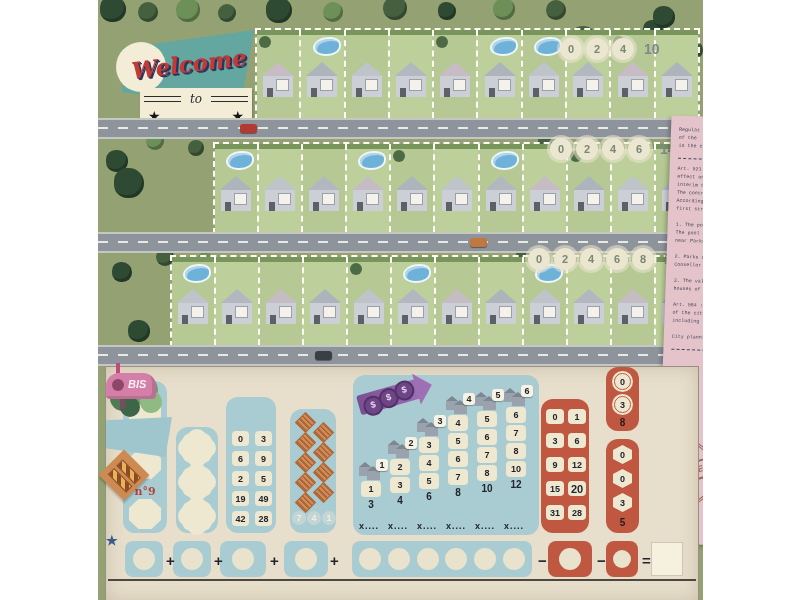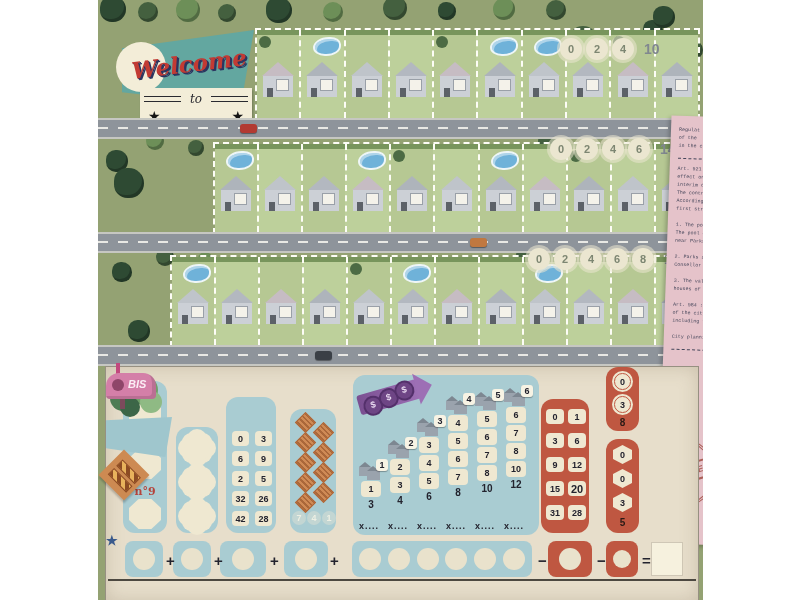--- a/index.html
+++ b/index.html
@@ -586,22 +586,22 @@
             <div class="flower" style="position: absolute; left: 8px; top: 42px;"></div>
             <div class="flower" style="position: absolute; left: 8px; top: 76px;"></div>
           </div>
           <div class="bluecol" style="left: 120px; top: 30px; width: 50px; height: 136px;">
             <div class="slot" style="position: absolute; left: 6px; top: 34px; width: 17px; height: 15px; font-size: 9px;">0</div>
             <div class="slot" style="position: absolute; left: 29px; top: 34px; width: 17px; height: 15px; font-size: 9px;">3</div>
             <div class="slot" style="position: absolute; left: 6px; top: 54px; width: 17px; height: 15px; font-size: 9px;">6</div>
             <div class="slot" style="position: absolute; left: 29px; top: 54px; width: 17px; height: 15px; font-size: 9px;">9</div>
             <div class="slot" style="position: absolute; left: 6px; top: 74px; width: 17px; height: 15px; font-size: 9px;">2</div>
             <div class="slot" style="position: absolute; left: 29px; top: 74px; width: 17px; height: 15px; font-size: 9px;">5</div>
-            <div class="slot" style="position: absolute; left: 6px; top: 94px; width: 17px; height: 15px; font-size: 9px;">32</div>
-            <div class="slot" style="position: absolute; left: 29px; top: 94px; width: 17px; height: 15px; font-size: 9px;">26</div>
+            <div class="slot" style="position: absolute; left: 6px; top: 94px; width: 17px; height: 15px; font-size: 9px;">19</div>
+            <div class="slot" style="position: absolute; left: 29px; top: 94px; width: 17px; height: 15px; font-size: 9px;">49</div>
             <div class="slot" style="position: absolute; left: 6px; top: 114px; width: 17px; height: 15px; font-size: 9px;">42</div>
             <div class="slot" style="position: absolute; left: 29px; top: 114px; width: 17px; height: 15px; font-size: 9px;">28</div>
           </div>
           <div style="left: 112px; top: 12px; width: 66px; height: 40px; background: rgb(159, 198, 205); clip-path: polygon(0px 8%, 100% 0px, 90% 100%, 0px 78%);">
             <div style="position: absolute; left: 8px; top: 6px; width: 16px; height: 9px; border-radius: 8px 8px 0px 0px; background: repeating-linear-gradient(90deg, rgb(238, 246, 247) 0px, rgb(238, 246, 247) 3px, rgb(79, 134, 184) 3px, rgb(79, 134, 184) 6px);"></div>
             <div style="position: absolute; left: 15px; top: 14px; width: 2px; height: 14px; background: rgb(217, 230, 232);"></div>
             <div style="position: absolute; left: 28px; top: 14px; width: 30px; height: 14px; border-radius: 50% 50% 45% 55%; background: rgb(79, 147, 191); box-shadow: rgba(255, 255, 255, 0.4) 2px 2px 0px inset;"></div>
           </div>
           <div style="left: 188px; top: 6px; width: 36px; height: 36px; transform: rotate(45deg); background: rgb(205, 138, 82); box-shadow: rgba(0, 0, 0, 0.2) 2px 2px 2px;">
             <div style="position: absolute; left: 6px; top: 8px; width: 24px; height: 7px; background: repeating-linear-gradient(45deg, rgb(140, 75, 35) 0px, rgb(140, 75, 35) 4px, rgb(232, 178, 92) 4px, rgb(232, 178, 92) 8px); border: 1px solid rgb(140, 75, 35);"></div>

